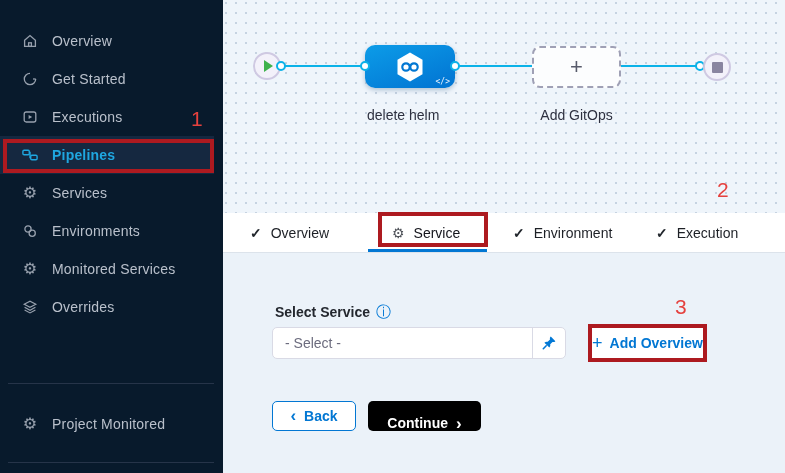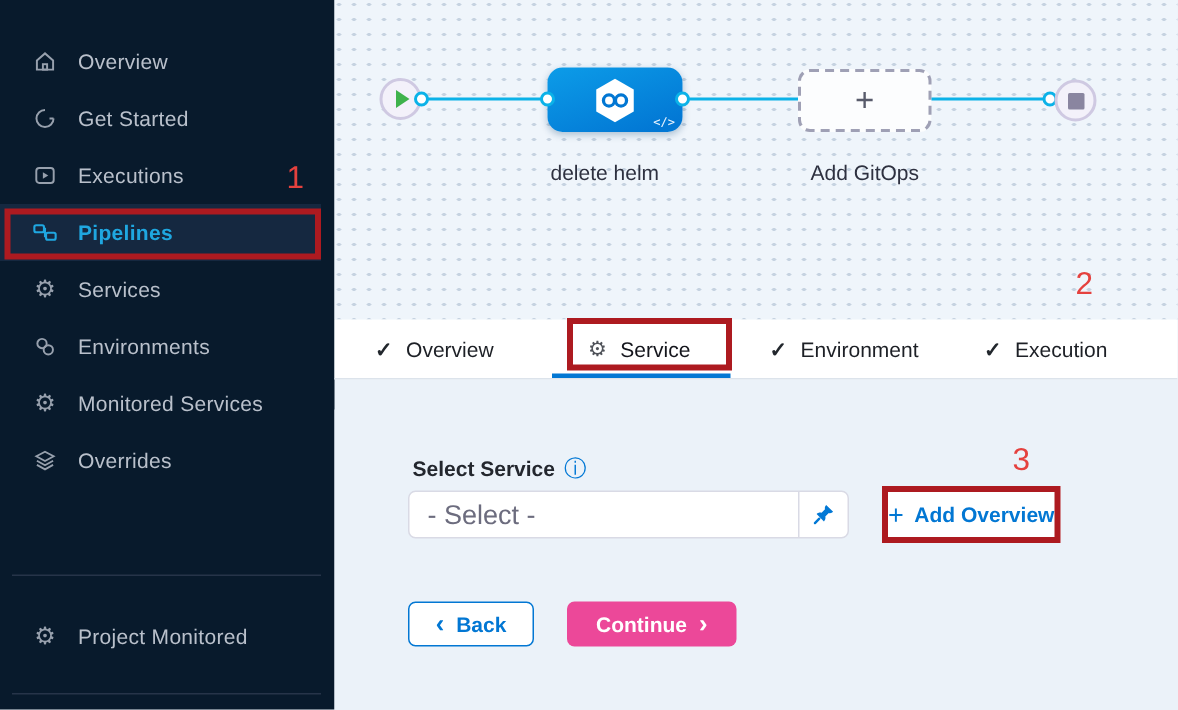--- a/index.html
+++ b/index.html
@@ -63,33 +63,33 @@
   
   #content { left:223px; top:253px; width:562px; height:220px; background:#ebf2f9;margin-top:20px; }
   #select-label-row { position:absolute; left:52px; top:31px; display:flex;
     align-items:center; gap:6px; }
   #select-label-row .t { font-size:14px; font-weight:700; color:#23272e; }
   #select-label-row .info { color:#0278d5; font-size:15px; line-height:15px;
     font-family:"DejaVu Sans",sans-serif; cursor:pointer; }
   #select-box { position:absolute; left:49px; top:54px; width:294px; height:32px;
     background:#fff; border:1px solid #d9dae5; border-radius:5px; display:flex;
     align-items:center; cursor:pointer; }
-  #select-box .ph { font-size:18px; color:#6c6c7e; padding-left:12px; flex:1; }
+  #select-box .ph { font-size:14px; color:#6c6c7e; padding-left:12px; flex:1; }
   #pin-zone { width:33px; height:100%; border-left:1px solid #d9dae5;
     display:flex; align-items:center; justify-content:center; cursor:pointer; }
   #add-service-box { left:365px; top:51px; width:119px; height:38px; background:#ffffff; }
   #add-service { position:absolute; left:365px; top:51px; width:119px; height:38px;
     display:flex; align-items:center; justify-content:center; gap:7px; cursor:pointer; }
   #add-service .plus { color:#0277d3; font-size:18px; font-weight:400; line-height:18px; }
   #add-service .t { color:#0277d3; font-size:14px; font-weight:700; }
   .btn { position:absolute; top:128px; height:30px; border-radius:5px; display:flex;
     align-items:center; justify-content:center; gap:8px; font-size:14px; font-weight:700;
     cursor:pointer; }
   #back-btn { left:49px; width:84px; background:#fff; border:1.5px solid #0277d3; color:#0277d3; }
-  #continue-btn { left:155px; width:113px; background:#ec4899; color:#fff; border:none; }
+  #continue-btn { left:145px; width:113px; background:#000000; color:#fff; border:none;align-items:flex-end; }
   .chev { font-size:17px; font-weight:700; line-height:14px; }
 </style>
 </head>
 <body>
 
 <div id="sidebar" class="abs">
   <div class="nav">
     <div class="nav-item">
       <span class="ic">
         <svg viewBox="0 0 16 16">

